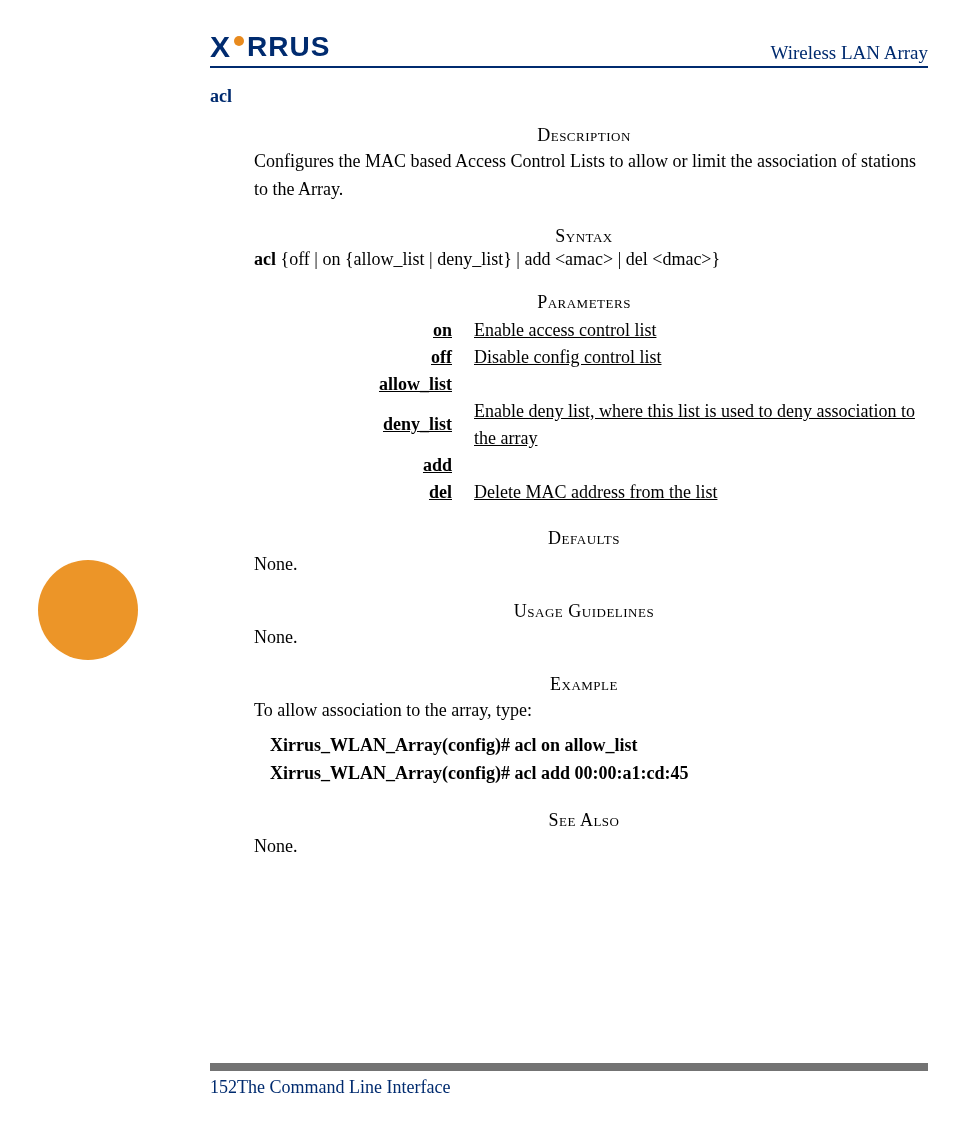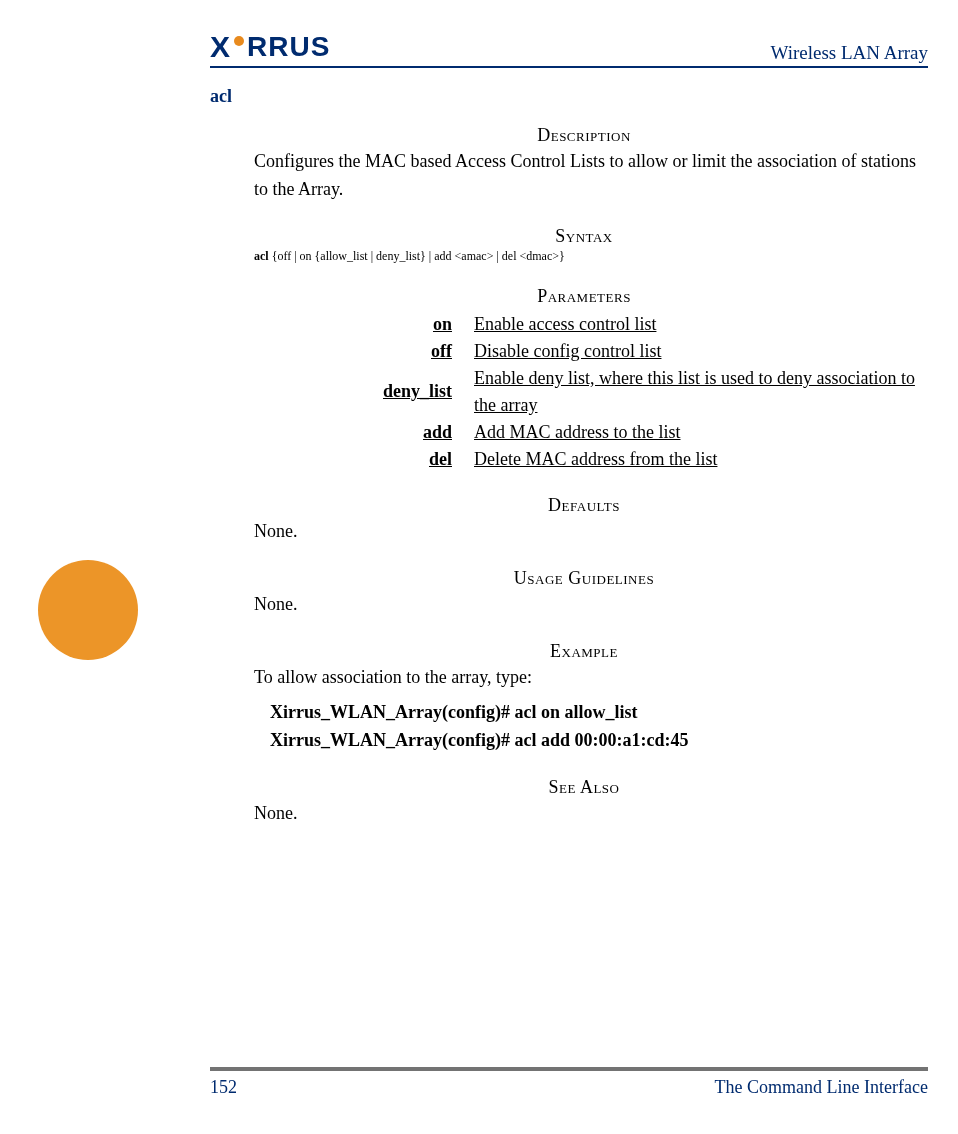--- a/index.html
+++ b/index.html
@@ -77,21 +77,21 @@
     margin-bottom: 2px;
     text-align: center;
   }
   .body-text {
     margin-left: 14px;
     line-height: 1.55;
     font-size: 18px;
   }
   .syntax-line {
     margin-left: 14px;
-    font-size: 12px;
+    font-size: 18px;
   }
   .syntax-line .cmd {
     font-weight: bold;
   }
   .param-table {
     margin-left: 14px;
     margin-top: 4px;
   }
   .param-row {
     display: flex;
@@ -118,23 +118,22 @@
     font-weight: bold;
     line-height: 1.55;
     font-family: Liberation Serif, serif;
   }
   .footer {
     position: absolute;
     left: 30px;
     right: 30px;
     bottom: 36px;
     margin-left: 180px;
-    border-top: 4px solid #737373;
-    display: flex;
-    justify-content: space-between;
+    border-top: 8px solid #737373;
+    display: flex;
     padding-top: 6px;
     color: #002b6f;
     font-size: 18px;
   }
   .tab-indicator {
     position: absolute;
     left: 38px;
     top: 560px;
     width: 100px;
     height: 100px;
@@ -177,28 +176,28 @@
       <div class="param-table">
         <div class="param-row">
           <div class="param-name">on</div>
           <div class="param-desc">Enable access control list</div>
         </div>
         <div class="param-row">
           <div class="param-name">off</div>
           <div class="param-desc">Disable config control list</div>
         </div>
         <div class="param-row">
+          <div class="param-name">allow_list</div>
         </div>
         <div class="param-row">
           <div class="param-name">deny_list</div>
           <div class="param-desc">Enable deny list, where this list is used to deny association to the array</div>
         </div>
         <div class="param-row">
           <div class="param-name">add</div>
-          <div class="param-desc">Add MAC address to the list</div>
         </div>
         <div class="param-row">
           <div class="param-name">del</div>
           <div class="param-desc">Delete MAC address from the list</div>
         </div>
       </div>
     </div>
 
     <div class="section-block">
       <div class="smallcaps">Defaults</div>

